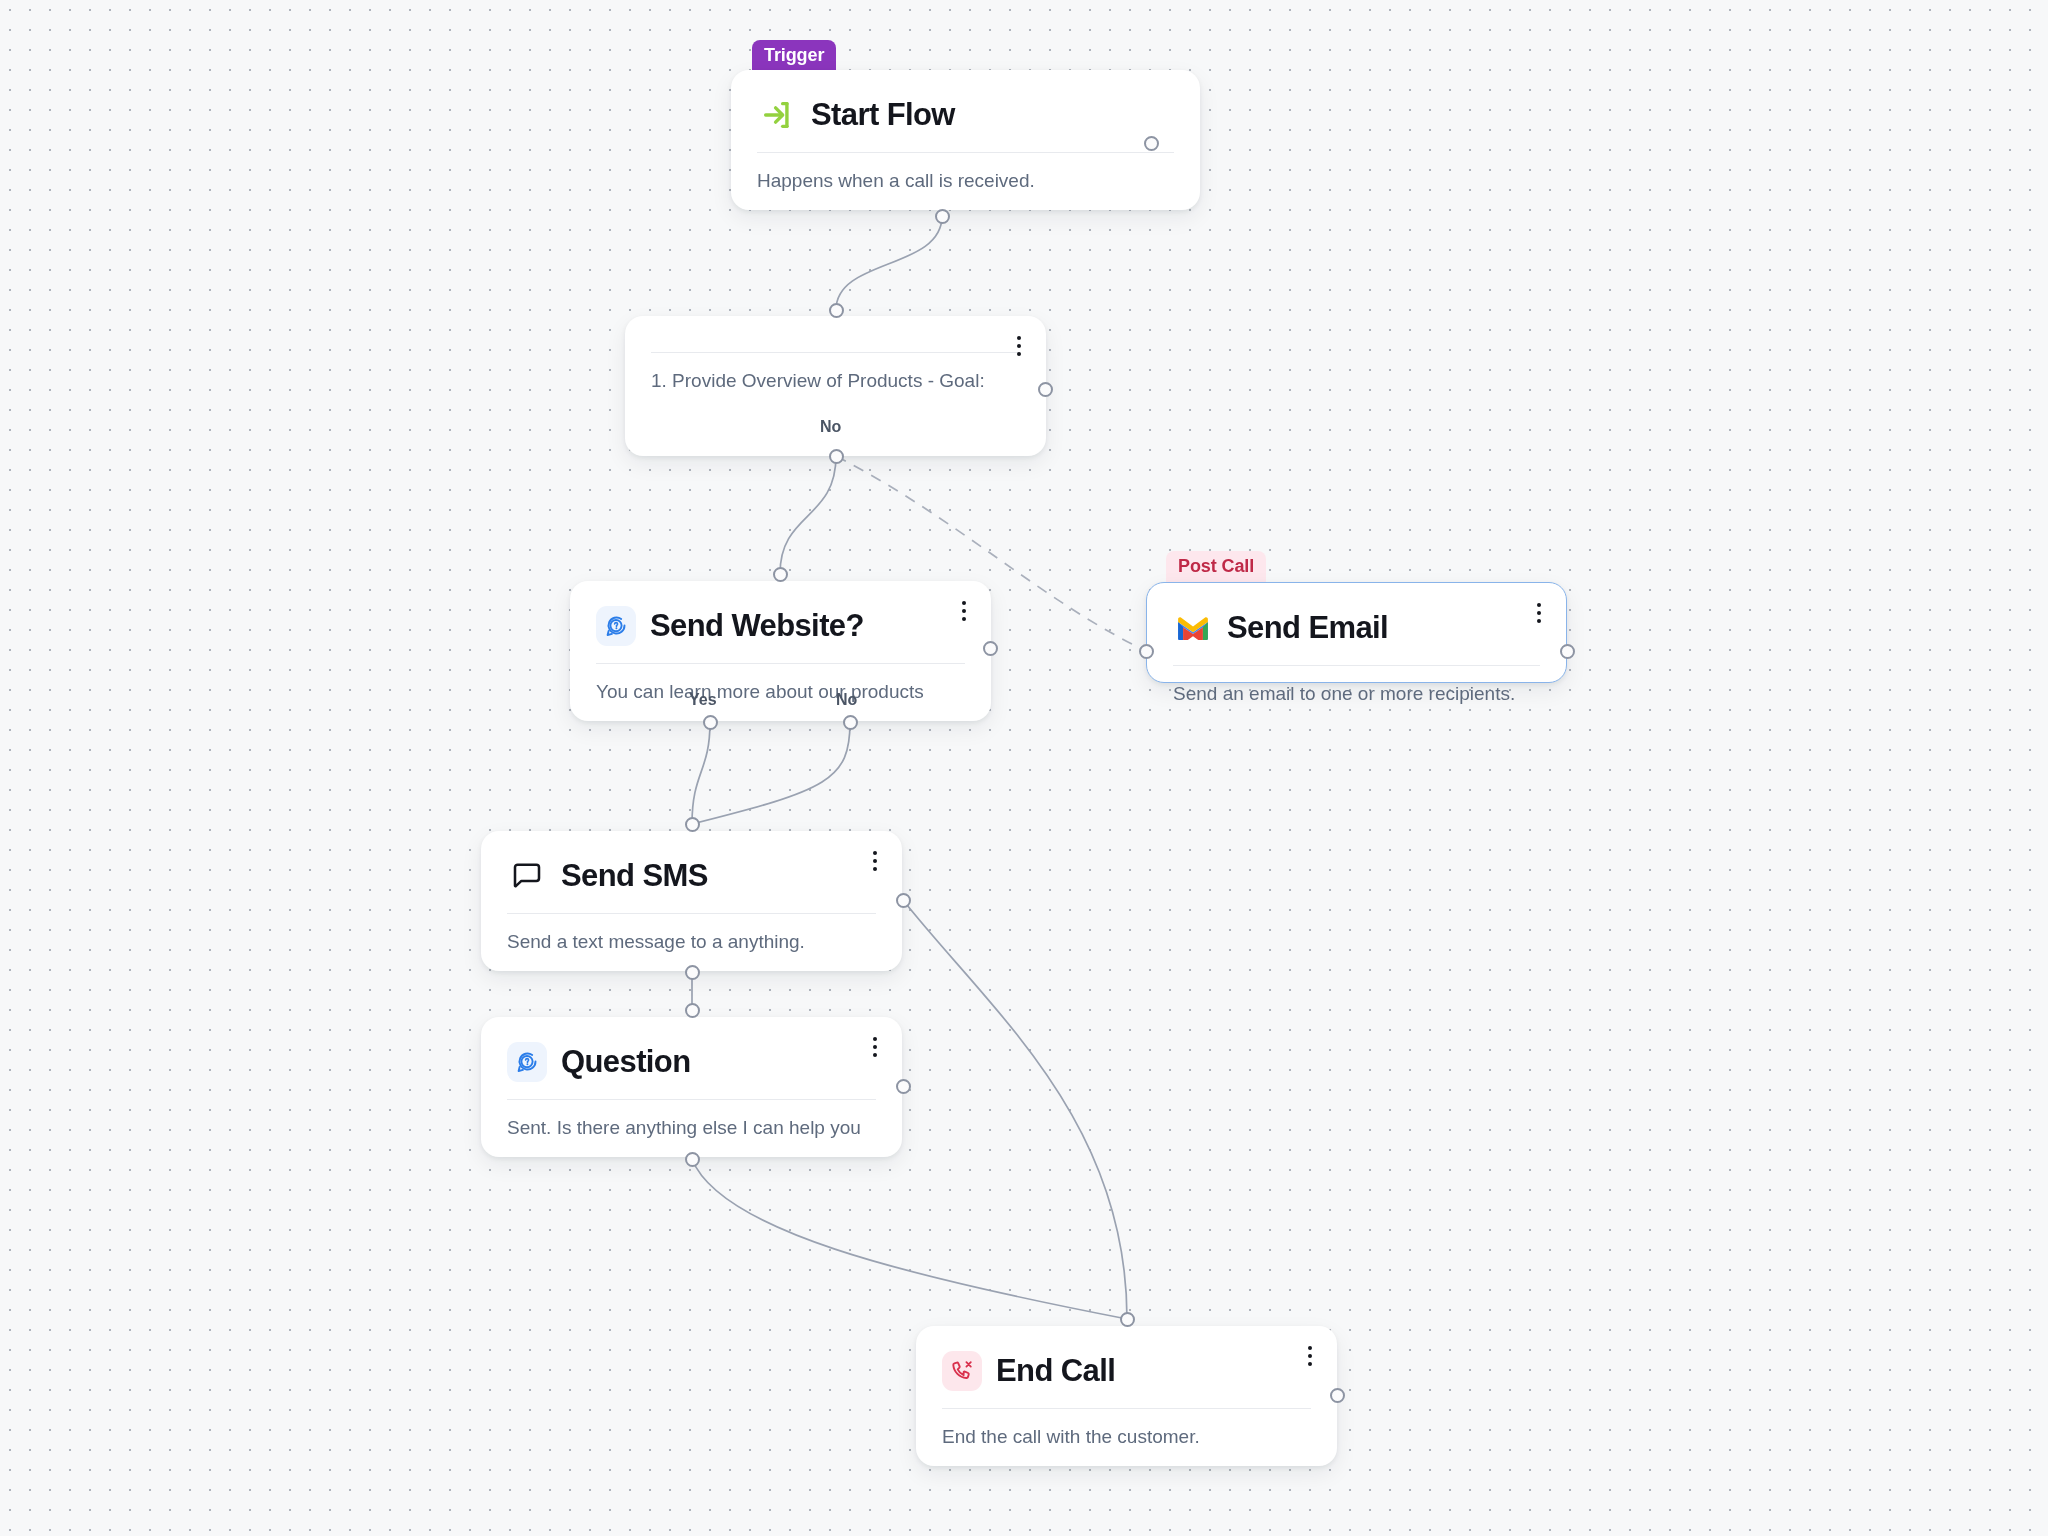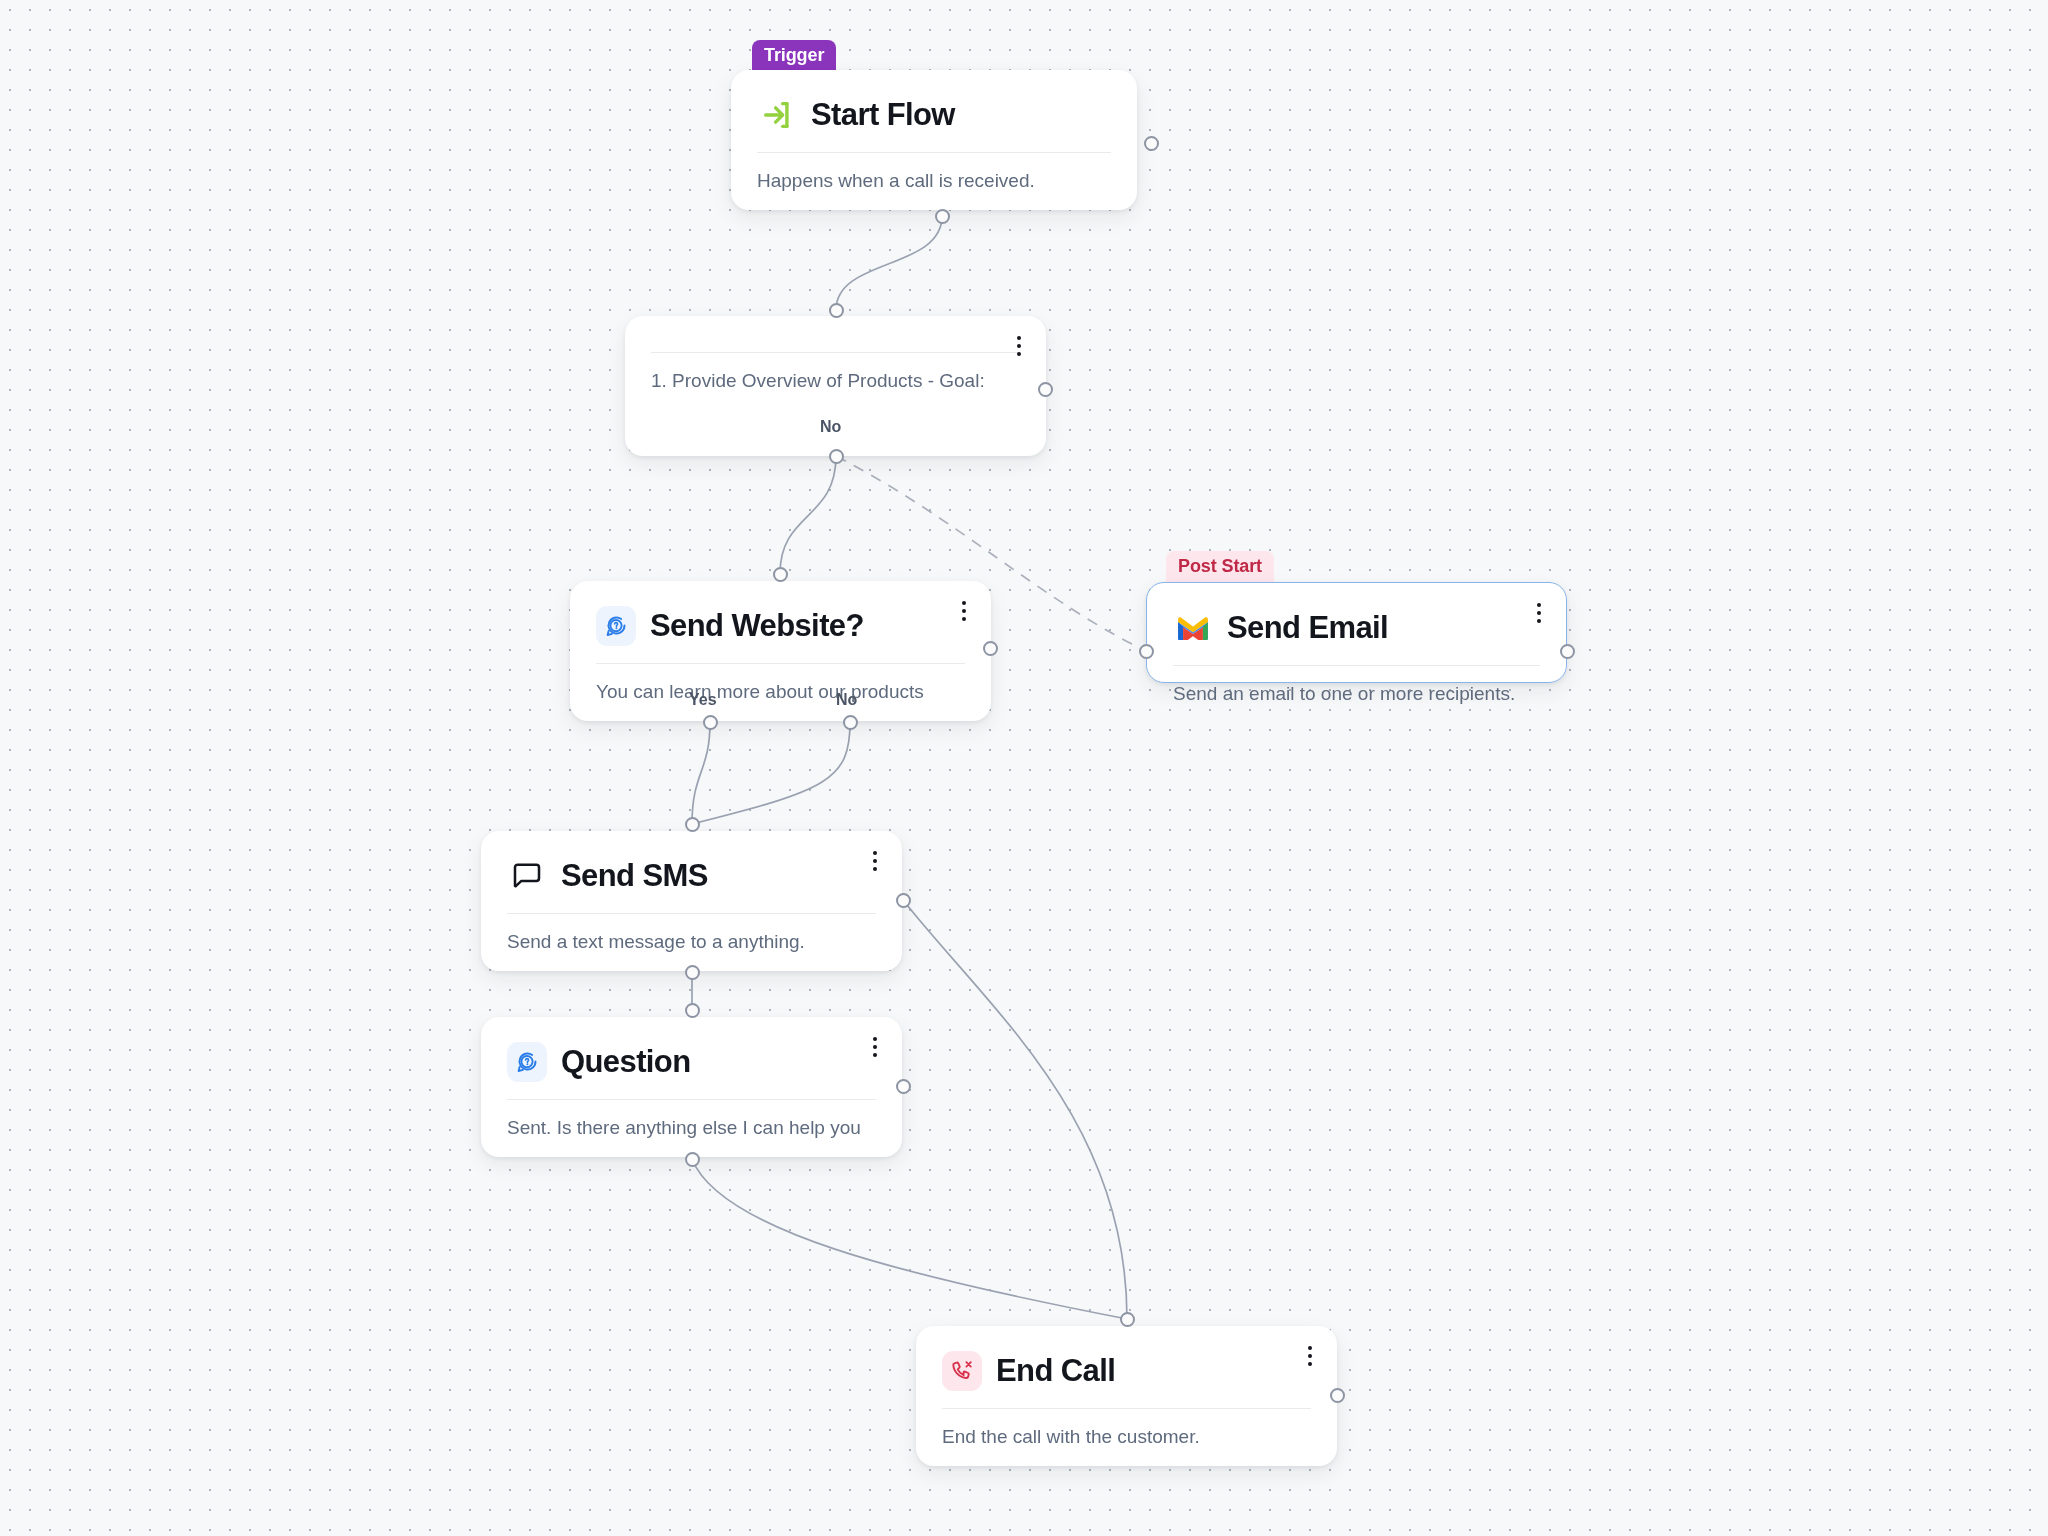--- a/index.html
+++ b/index.html
@@ -123,21 +123,21 @@
       <path d="M692,972 L692,1010"></path>
 
       <path d="M903,900 C990,1010 1127,1120 1127,1319"></path>
 
       <path d="M692,1159 C720,1230 900,1275 1127,1319"></path>
     </g>
   </svg>
 
   <div class="badge badge-trigger" style="left:752px; top:40px;">Trigger</div>
 
-  <div class="node" id="n-start" style="left:731px; top:70px; width:406px; height:140px;">
+  <div class="node" id="n-start" style="left:731px; top:70px; width:469px; height:140px;">
     <div class="node-head">
       <span class="tile tile-plain">
         <svg width="34" height="34" viewBox="0 0 24 24" fill="none" stroke="#93d13f" stroke-width="2.4" stroke-linecap="round" stroke-linejoin="round">
           <path d="M4 12h11"></path>
             <path d="M11 7l5 5-5 5"></path>
           <path d="M19 4v16"></path>
             <path d="M19 4h-3"></path>
             <path d="M19 20h-3"></path>
         </svg>
       </span>
@@ -184,21 +184,21 @@
     <div class="node-rule"></div>
     <div class="node-desc">You can learn more about our products</div>
   </div>
   <div class="port" style="left:773px; top:567px;"></div>
   <div class="port" style="left:983px; top:641px;"></div>
   <div class="port-label" style="left:689px; top:691px;">Yes</div>
   <div class="port" style="left:703px; top:715px;"></div>
   <div class="port-label" style="left:836px; top:691px;">No</div>
   <div class="port" style="left:843px; top:715px;"></div>
 
-  <div class="badge badge-postcall" style="left:1166px; top:551px;">Post Start</div>
+  <div class="badge badge-postcall" style="left:1166px; top:551px;">Post Call</div>
 
   <div class="node selected" id="n-email" style="left:1146px; top:582px; width:421px; height:101px;">
     <div class="kebab">
         <i></i>
         <i></i>
         <i></i>
       </div>
     <div class="node-head">
       <span class="tile tile-plain">
         <svg width="34" height="26" viewBox="0 0 48 36">

